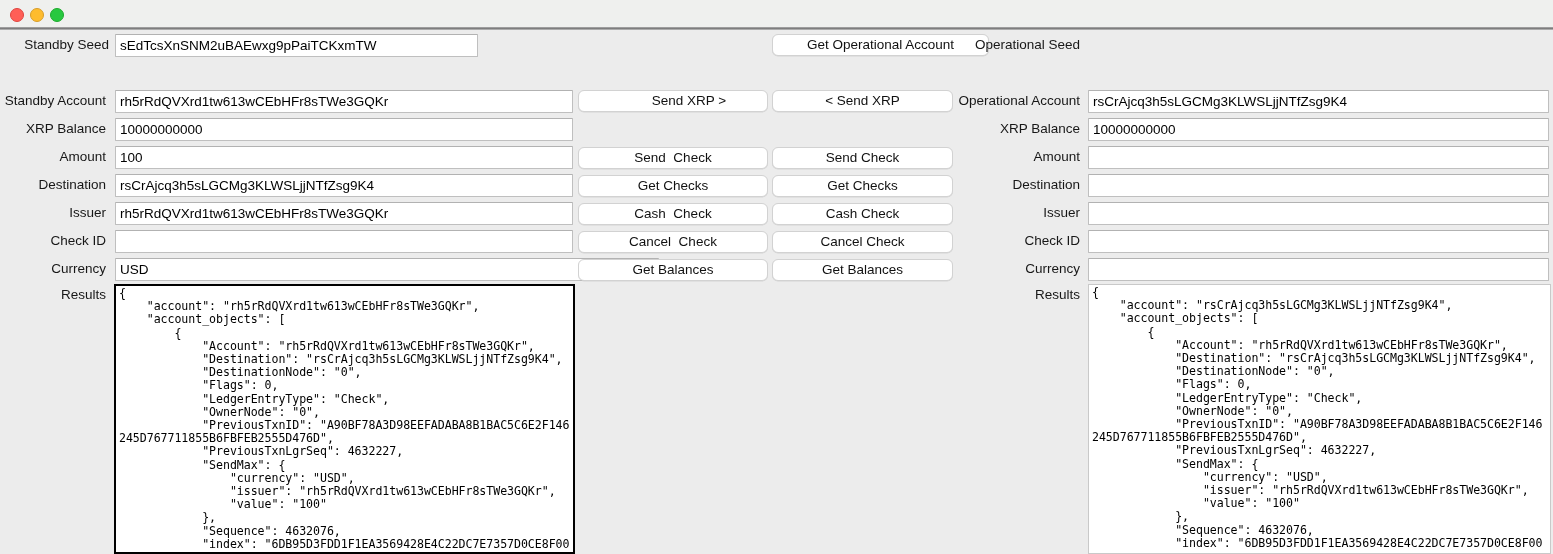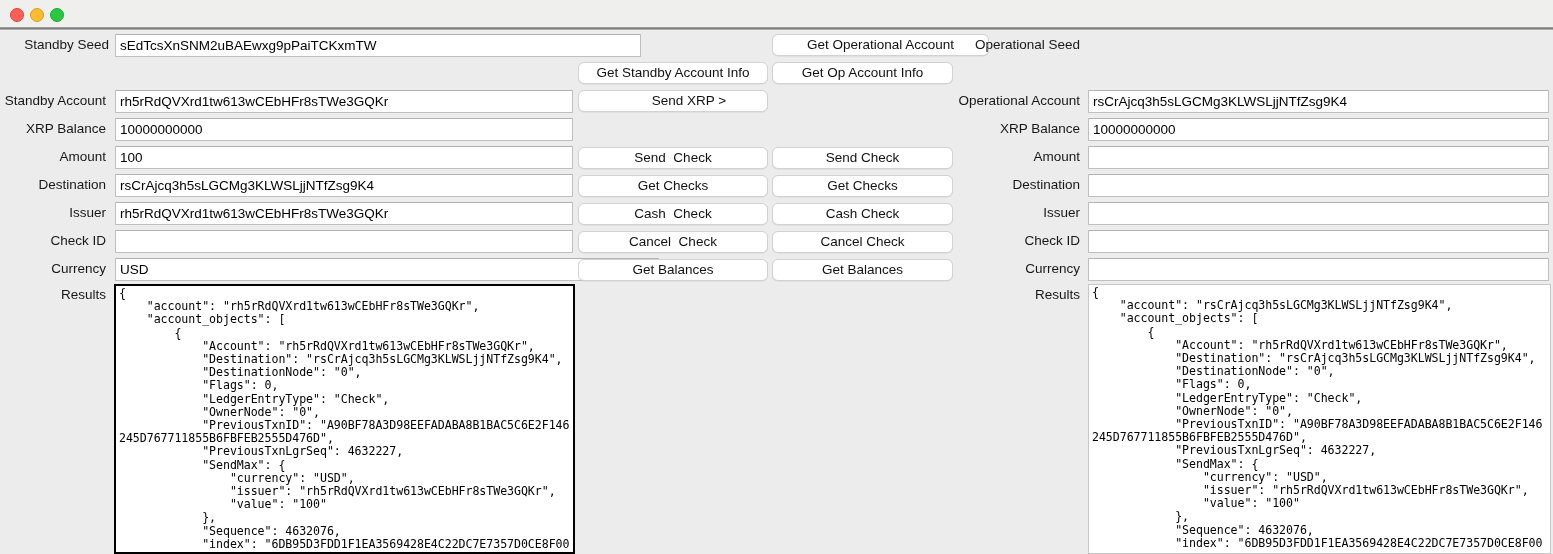--- a/index.html
+++ b/index.html
@@ -148,21 +148,21 @@
     <div class="lbl" style="left:0px;  top:5px;  width:109px;">Standby Seed</div>
     <div class="lbl" style="left:0px;  top:61px; width:106px;">Standby Account</div>
     <div class="lbl" style="left:0px;  top:89px; width:106px;">XRP Balance</div>
     <div class="lbl" style="left:0px;  top:117px;width:106px;">Amount</div>
     <div class="lbl" style="left:0px;  top:145px;width:106px;">Destination</div>
     <div class="lbl" style="left:0px;  top:173px;width:106px;">Issuer</div>
     <div class="lbl" style="left:0px;  top:201px;width:106px;">Check ID</div>
     <div class="lbl" style="left:0px;  top:229px;width:106px;">Currency</div>
     <div class="lbl" style="left:0px;  top:255px;width:106px;">Results</div>
 
-    <div class="field" style="left:115px; top:4px;   width:526px;">sEdTcsXnSNM2uBAEwxg9pPaiTCKxmTW</div>
+    <div class="field" style="left:115px; top:4px;   width:363px;">sEdTcsXnSNM2uBAEwxg9pPaiTCKxmTW</div>
     <div class="field" style="left:115px; top:60px;  width:458px;">rh5rRdQVXrd1tw613wCEbHFr8sTWe3GQKr</div>
     <div class="field" style="left:115px; top:88px;  width:458px;">10000000000</div>
     <div class="field" style="left:115px; top:116px; width:458px;">100</div>
     <div class="field" style="left:115px; top:144px; width:458px;">rsCrAjcq3h5sLGCMg3KLWSLjjNTfZsg9K4</div>
     <div class="field" style="left:115px; top:172px; width:458px;">rh5rRdQVXrd1tw613wCEbHFr8sTWe3GQKr</div>
     <div class="field" style="left:115px; top:200px; width:458px;"></div>
     <div class="field" style="left:115px; top:228px; width:544px;">USD</div>
 
     <div class="results focused" style="left:114px; top:254px; width:461px; height:270px;">{
     "account": "rh5rRdQVXrd1tw613wCEbHFr8sTWe3GQKr",
@@ -178,30 +178,29 @@
 245D767711855B6FBFEB2555D476D",
             "PreviousTxnLgrSeq": 4632227,
             "SendMax": {
                 "currency": "USD",
                 "issuer": "rh5rRdQVXrd1tw613wCEbHFr8sTWe3GQKr",
                 "value": "100"
             },
             "Sequence": 4632076,
             "index": "6DB95D3FDD1F1EA3569428E4C22DC7E7357D0CE8F00</div>
 
-    <div class="btn" style="left:578px; top:32px;  width:190px;">Get Standby Account Info</div>
     <div class="btn" style="left:578px; top:60px;  width:190px;padding-left:32px;">Send XRP &gt;</div>
     <div class="btn" style="left:578px; top:117px; width:190px;">Send  Check</div>
     <div class="btn" style="left:578px; top:145px; width:190px;">Get Checks</div>
     <div class="btn" style="left:578px; top:173px; width:190px;">Cash  Check</div>
     <div class="btn" style="left:578px; top:201px; width:190px;">Cancel  Check</div>
     <div class="btn" style="left:578px; top:229px; width:190px;">Get Balances</div>
 
     <div class="btn" style="left:772px; top:4px;   width:217px;">Get Operational Account</div>
-    <div class="btn" style="left:772px; top:32px;  width:181px;">Get Op Account Info</div>
+    <div class="btn" style="left:772px; top:60px;  width:181px;">&lt; Send XRP</div>
     <div class="btn" style="left:772px; top:117px; width:181px;">Send Check</div>
     <div class="btn" style="left:772px; top:145px; width:181px;">Get Checks</div>
     <div class="btn" style="left:772px; top:173px; width:181px;">Cash Check</div>
     <div class="btn" style="left:772px; top:201px; width:181px;">Cancel Check</div>
     <div class="btn" style="left:772px; top:229px; width:181px;">Get Balances</div>
 
     <div class="lbl" style="left:960px; top:5px;  width:120px;">Operational Seed</div>
     <div class="lbl" style="left:950px; top:61px; width:130px;">Operational Account</div>
     <div class="lbl" style="left:950px; top:89px; width:130px;">XRP Balance</div>
     <div class="lbl" style="left:950px; top:117px;width:130px;">Amount</div>

